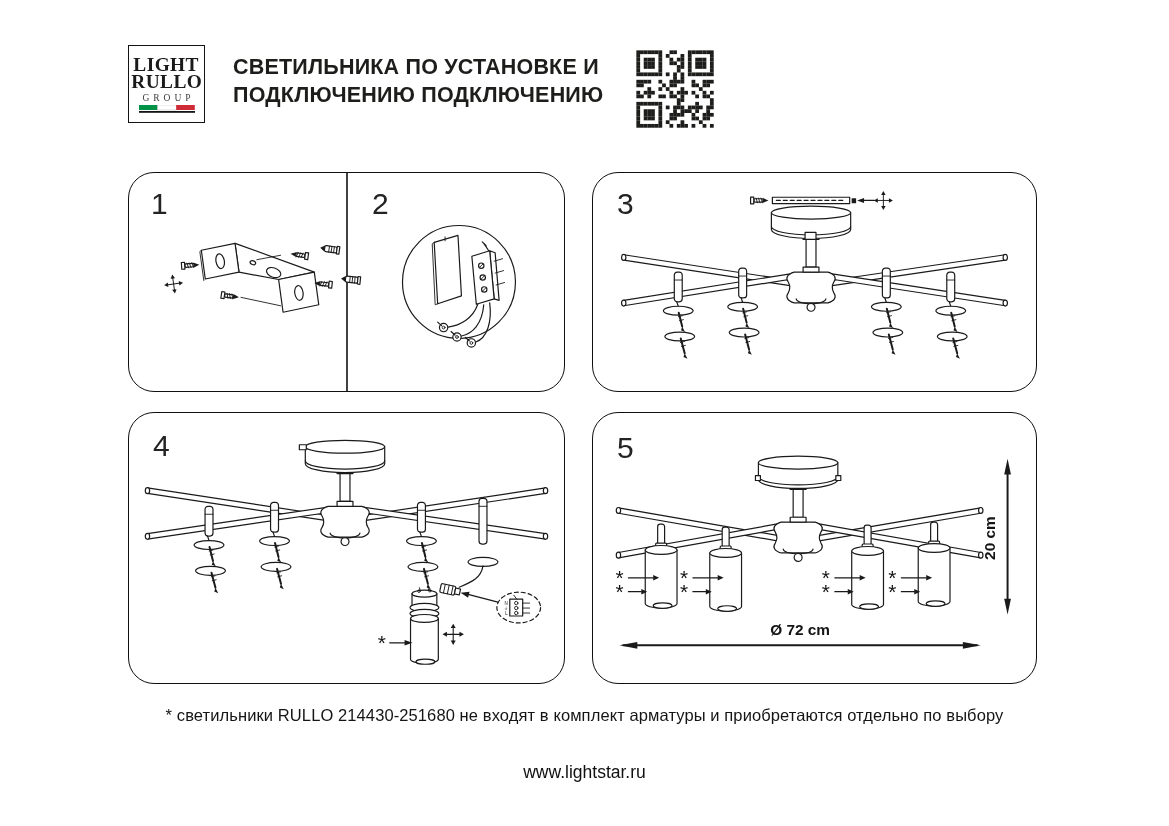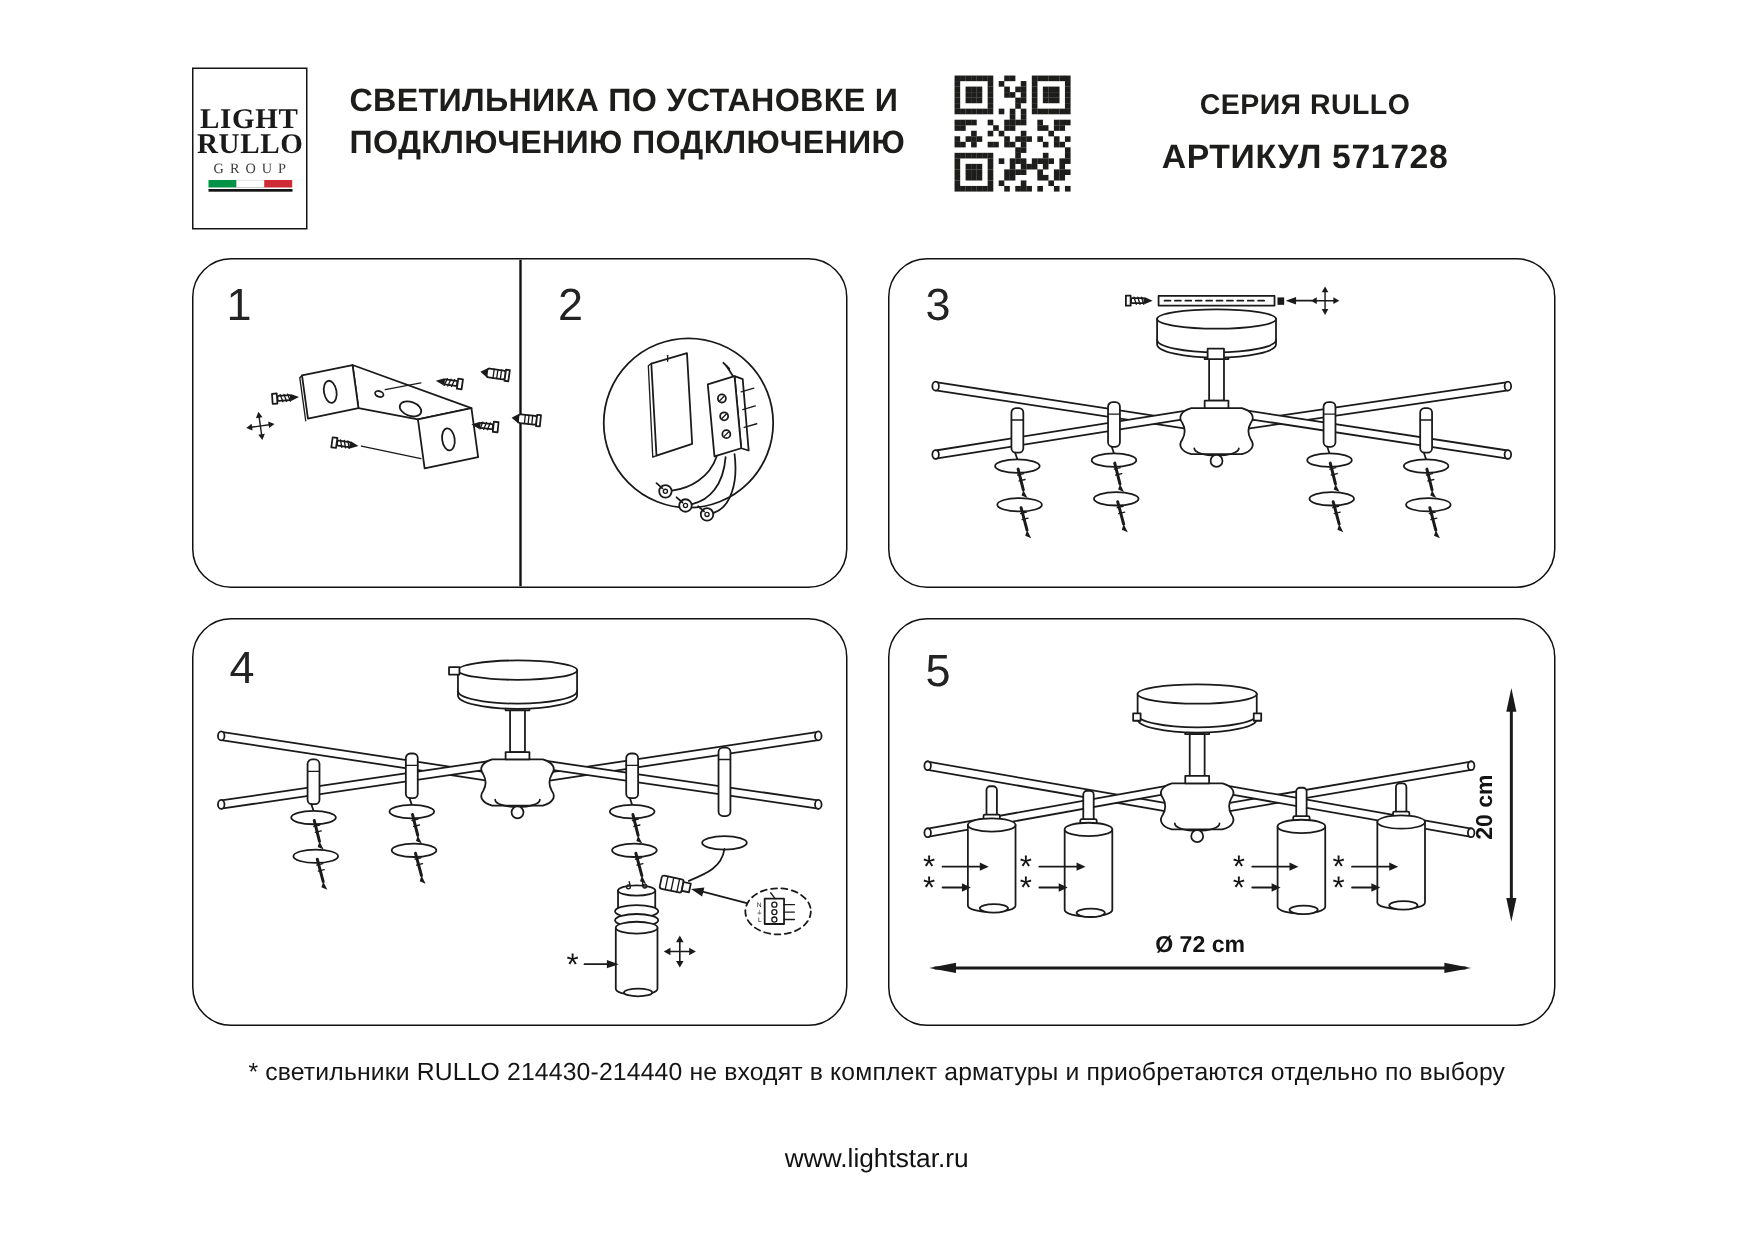--- a/index.html
+++ b/index.html
@@ -1,20 +1,20 @@
 <!DOCTYPE html>
 <html><head>
 <meta charset="utf-8">
 <style>
   html,body{margin:0;padding:0;background:#fff;}
   #page{position:relative;width:1169px;height:826px;background:#ffffff;
         font-family:"Liberation Sans",sans-serif;color:#1d1d1b;overflow:hidden;}
 
   
-  .logo-box{position:absolute;left:128px;top:45px;width:77px;height:108px;
+  .logo-box{position:absolute;left:128px;top:45px;width:77px;height:78px;
             border:1.6px solid #141414;display:flex;flex-direction:column;
             align-items:center;justify-content:center;box-sizing:border-box;}
   .logo-word{font-family:"Liberation Serif",serif;font-weight:700;font-size:19px;
              line-height:17px;letter-spacing:.4px;color:#1a1a1a;transform:scaleX(1.02);}
   .logo-group{font-family:"Liberation Serif",serif;font-size:9.5px;letter-spacing:4.0px;
               color:#3d3d3d;margin-top:3px;margin-left:4px;}
   .logo-flag{margin-top:2px;}
   .title{position:absolute;left:233px;top:54px;font-size:21.5px;font-weight:700;
          line-height:27.5px;letter-spacing:.2px;color:#1d1d1b;}
   .qr-box{position:absolute;left:629px;top:43px;width:92px;height:92px;}
@@ -349,24 +349,20 @@
         <rect x="11" y="22" width="1.02" height="1.02" fill="#1d1d1b"></rect>
         <rect x="13" y="22" width="1.02" height="1.02" fill="#1d1d1b"></rect>
         <rect x="14" y="22" width="1.02" height="1.02" fill="#1d1d1b"></rect>
         <rect x="15" y="22" width="1.02" height="1.02" fill="#1d1d1b"></rect>
         <rect x="17" y="22" width="1.02" height="1.02" fill="#1d1d1b"></rect>
         <rect x="20" y="22" width="1.02" height="1.02" fill="#1d1d1b"></rect>
         <rect x="22" y="22" width="1.02" height="1.02" fill="#1d1d1b"></rect>
       </svg>
   </div>
 
-  <div class="series-box">
-    <div class="series">СЕРИЯ RULLO</div>
-    <div class="article">АРТИКУЛ 571728</div>
-  </div>
 
   <div class="panel" id="panel12">
     <div class="stepnum" style="left:22px;top:14px;">1</div>
     <div class="stepnum" style="left:243px;top:14px;">2</div>
     <svg class="art" viewBox="0 0 437 220">
       <line x1="219" y1="0" x2="219" y2="220" stroke="#101010" stroke-width="1.6"></line>
 
       <g>
         <use href="#move" xlink:href="#move" transform="translate(44,112) rotate(-8) scale(0.8)"></use>
       </g>
@@ -600,16 +596,16 @@
       </g>
       <g>
         <line x1="417" y1="58" x2="417" y2="191" class="s sw2"></line>
         <polygon points="417,46 413.6,62 420.4,62" class="fk"></polygon>
         <polygon points="417,203 413.6,187 420.4,187" class="fk"></polygon>
         <text x="404" y="126" text-anchor="middle" class="dimtext" transform="rotate(-90 404 126)">20 cm</text>
       </g>
     </svg>
   </div>
 
-  <div class="footnote">* светильники RULLO 214430-214440 не входят в комплект арматуры и приобретаются отдельно по выбору</div>
+  <div class="footnote">* светильники RULLO 214430-251680 не входят в комплект арматуры и приобретаются отдельно по выбору</div>
   <div class="website">www.lightstar.ru</div>
 
 </div>
 
 </body></html>

